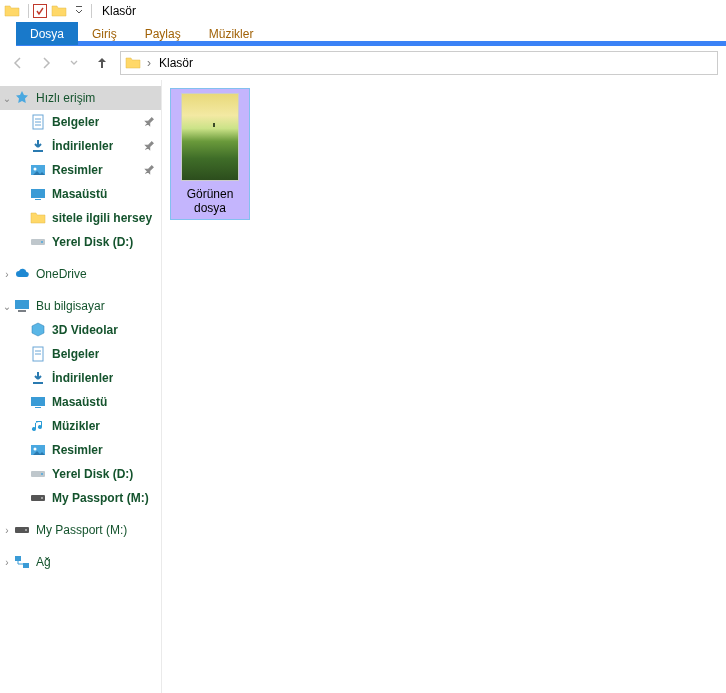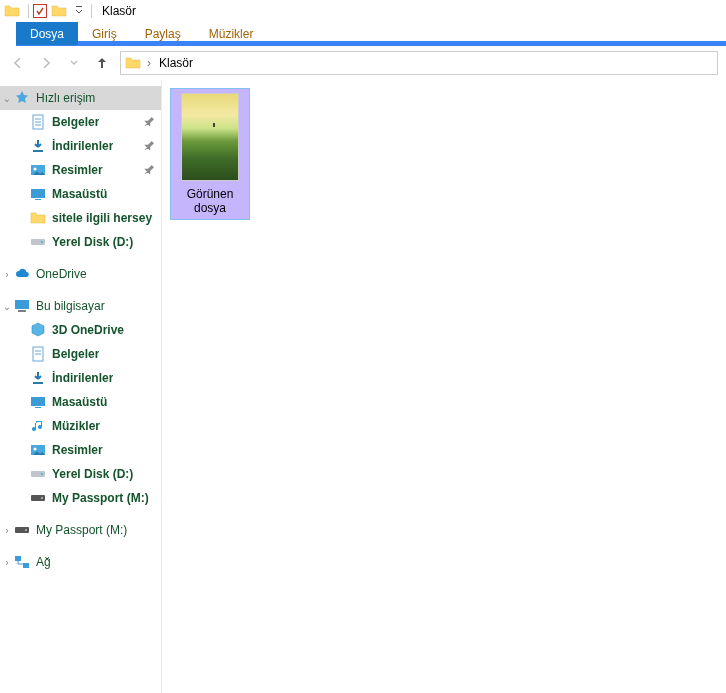--- a/index.html
+++ b/index.html
@@ -221,21 +221,21 @@
           </svg>
         </span>
       <span class="lbl">Bu bilgisayar</span>
     </div>
     <div class="tree-item child">
       <span class="ico">
           <svg viewBox="0 0 16 16">
             <path d="M8 1l6 3v7l-6 3-6-3V4z" fill="#5ab6e6" stroke="#2a7ab0" stroke-width="0.5"></path>
           </svg>
         </span>
-      <span class="lbl">3D OneDrive</span>
+      <span class="lbl">3D Videolar</span>
     </div>
     <div class="tree-item child">
       <span class="ico">
           <svg viewBox="0 0 16 16">
             <rect x="3" y="1" width="10" height="14" fill="#fff" stroke="#6aa6d6"></rect>
             <line x1="5" y1="5" x2="11" y2="5" stroke="#6aa6d6"></line>
             <line x1="5" y1="8" x2="11" y2="8" stroke="#6aa6d6"></line>
           </svg>
         </span>
       <span class="lbl">Belgeler</span>

